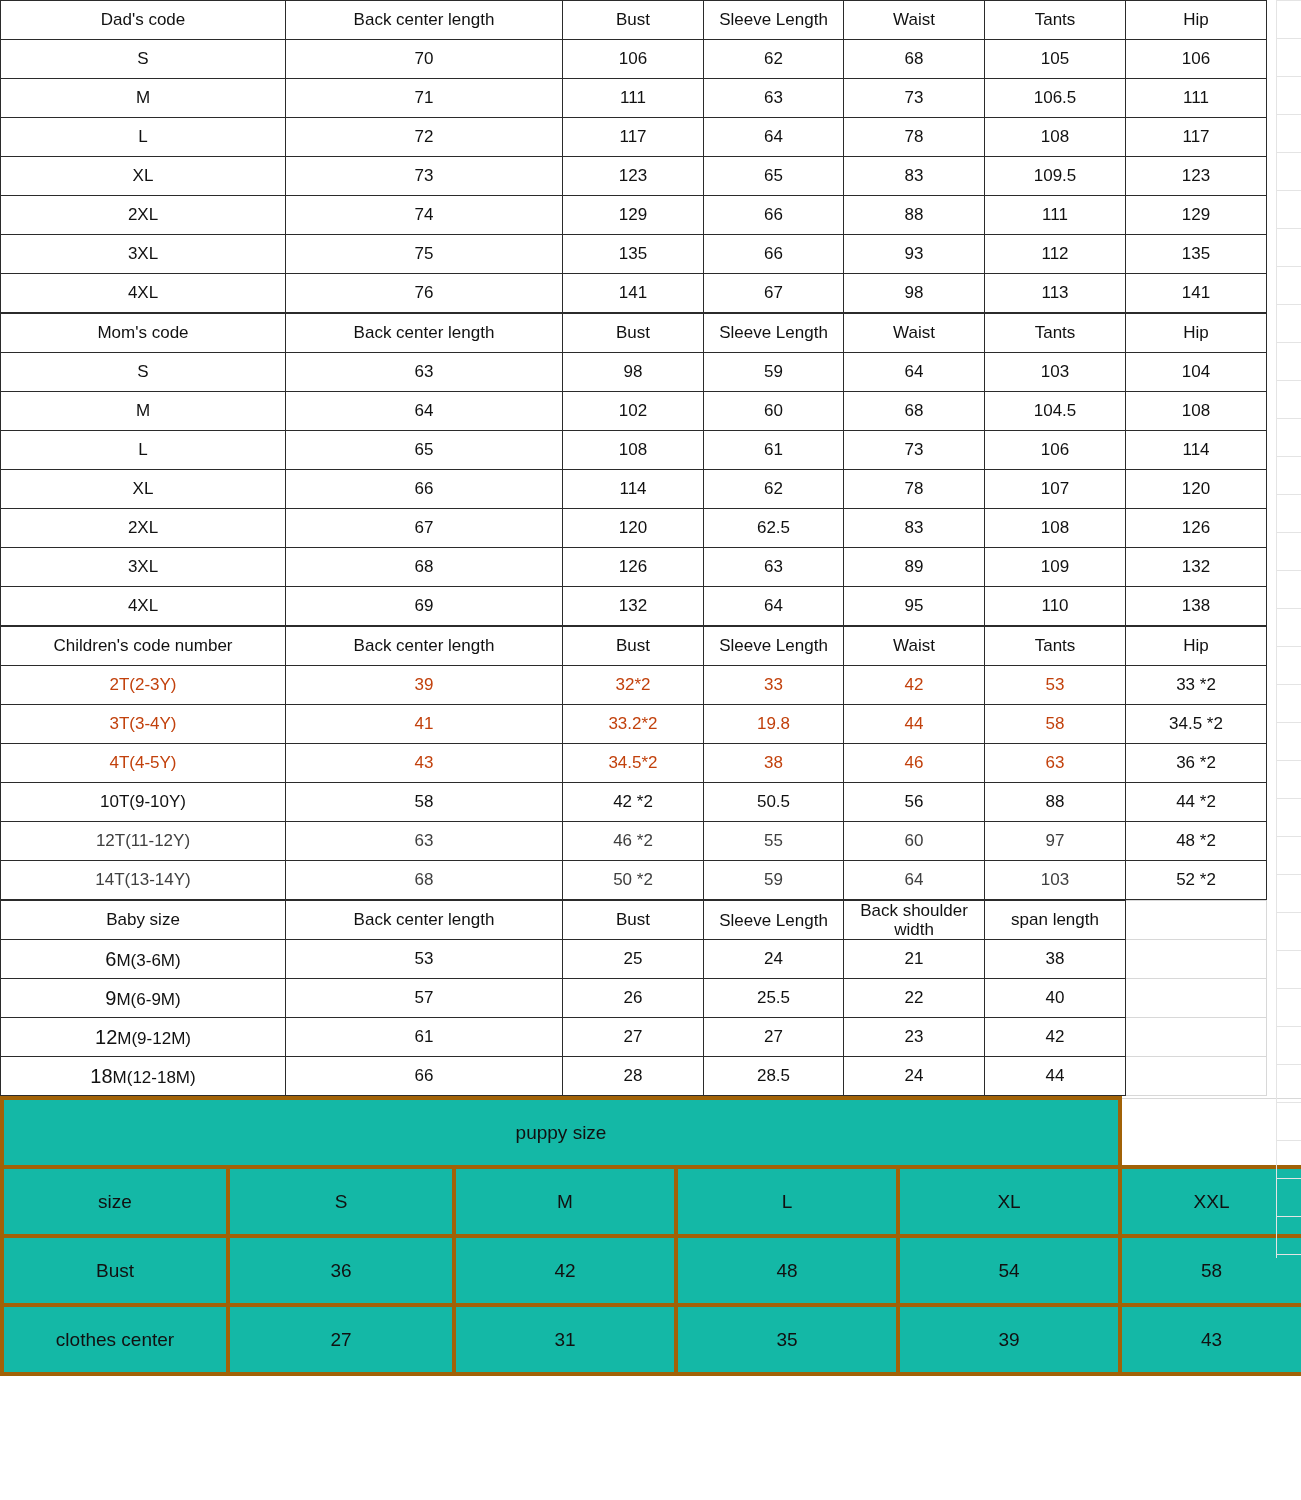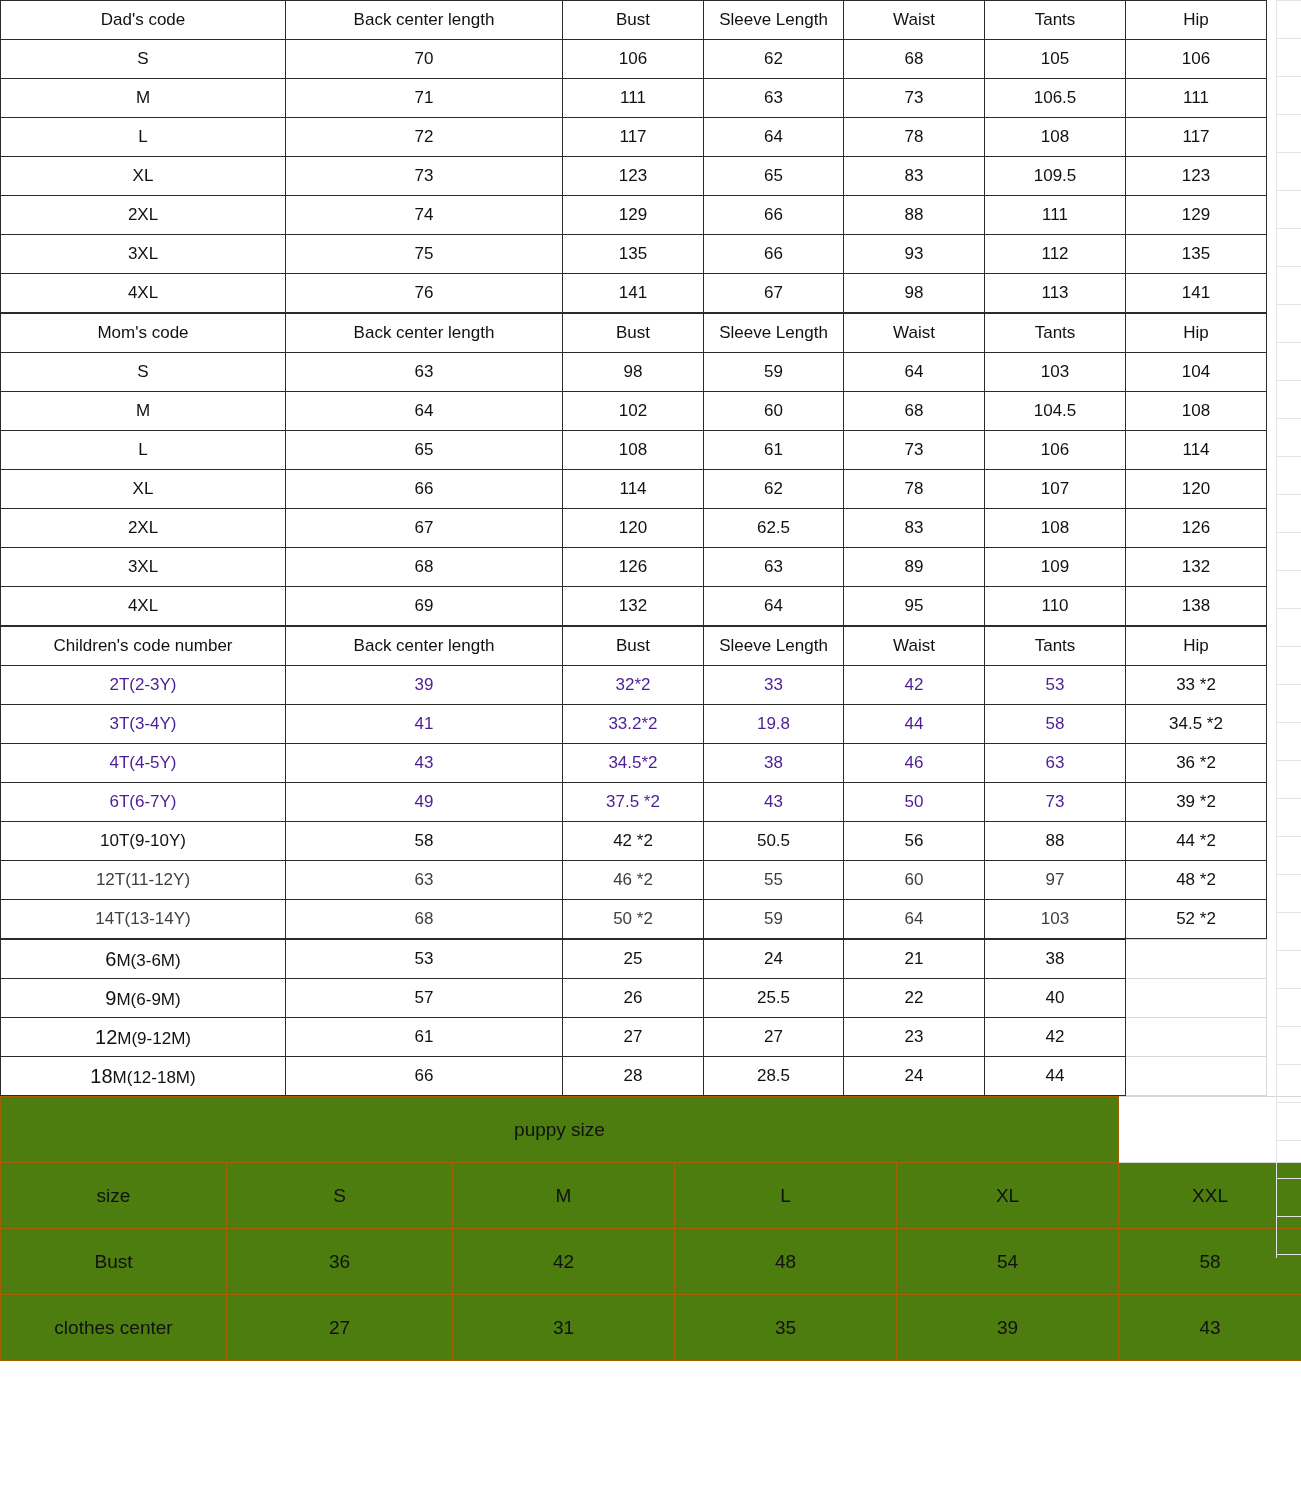--- a/index.html
+++ b/index.html
@@ -36,21 +36,21 @@
     background: #ffffff;
   }
   .hdr td {
     background: #ffff00;
     font-size: 18px;
     height: 56px;
   }
   .hdr td.two-line {
     line-height: 1.12;
   }
-  .blue { color: #4c1d95; }
+  .blue { color: #c2410c; }
   .red  { color: #404040; }
   .baby-label {
     text-align: left;
     padding-left: 2px;
     font-size: 17px;
   }
   .baby-label .big {
     font-size: 20px;
   }
   .empty-cell {
@@ -68,22 +68,22 @@
   .puppy-band td.blank {
     background: #ffffff;
     border: 1px solid #d8d8d8;
   }
   table.puppy {
     border-collapse: collapse;
     table-layout: fixed;
     width: 1301px;
   }
   table.puppy td {
-    border: 1px solid #a16207;
-    background: #4d7c0f;
+    border: 4px solid #a16207;
+    background: #14b8a6;
     text-align: center;
     vertical-align: middle;
     height: 63px;
     font-size: 19px;
     color: #111111;
   }
   
   .right-grid {
     position: absolute;
     top: 0;
@@ -315,29 +315,20 @@
       <tr>
         <td class="blue">4T(4-5Y)</td>
         <td class="blue">43</td>
         <td class="blue">34.5*2</td>
         <td class="blue">38</td>
         <td class="blue">46</td>
         <td class="blue">63</td>
         <td>36 *2</td>
       </tr>
       <tr>
-        <td class="blue">6T(6-7Y)</td>
-        <td class="blue">49</td>
-        <td class="blue">37.5 *2</td>
-        <td class="blue">43</td>
-        <td class="blue">50</td>
-        <td class="blue">73</td>
-        <td>39 *2</td>
-      </tr>
-      <tr>
         <td>10T(9-10Y)</td>
         <td>58</td>
         <td>42 *2</td>
         <td>50.5</td>
         <td>56</td>
         <td>88</td>
         <td>44 *2</td>
       </tr>
       <tr>
         <td class="red">12T(11-12Y)</td>
@@ -364,20 +355,29 @@
     <colgroup>
       <col style="width:285px">
         <col style="width:277px">
         <col style="width:141px">
       <col style="width:140px">
         <col style="width:141px">
         <col style="width:141px">
         <col style="width:141px">
     </colgroup>
     <tbody>
+      <tr class="hdr">
+        <td>Baby size</td>
+        <td>Back center length</td>
+        <td>Bust</td>
+        <td class="two-line">Sleeve Length</td>
+        <td class="two-line">Back shoulder width</td>
+        <td>span length</td>
+        <td class="empty-cell"></td>
+      </tr>
       <tr>
         <td class="baby-label"><span class="big">6</span>M(3-6M)</td>
         <td>53</td>
         <td>25</td>
         <td>24</td>
         <td>21</td>
         <td>38</td>
         <td class="empty-cell"></td>
       </tr>
       <tr>

